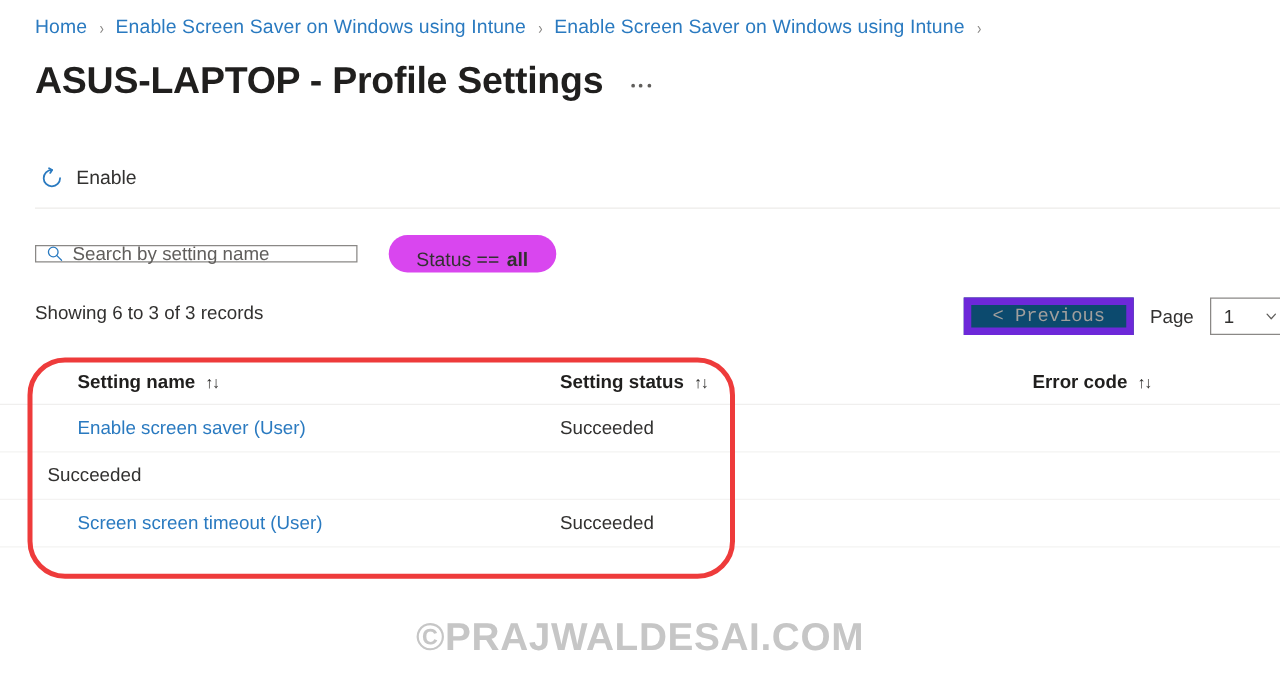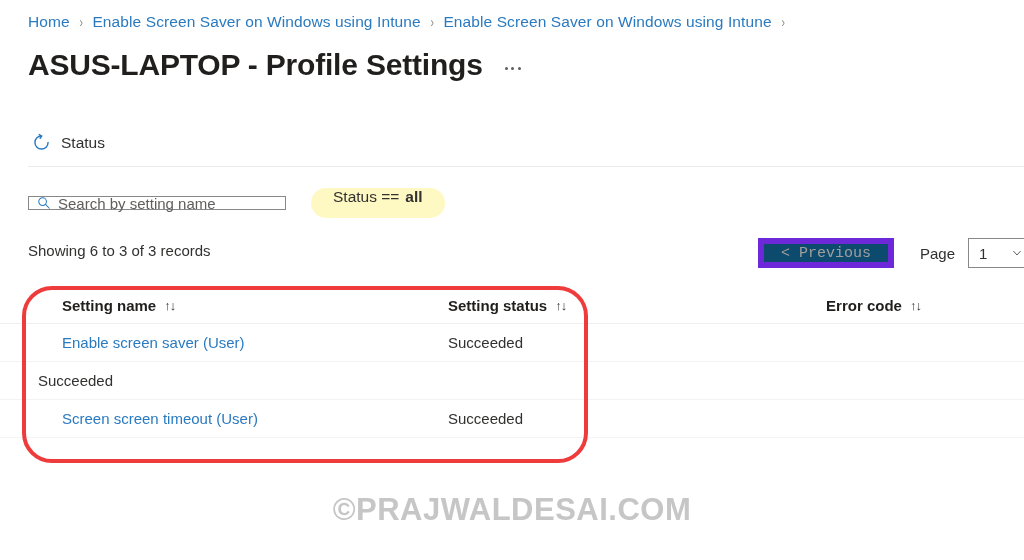--- a/index.html
+++ b/index.html
@@ -128,24 +128,24 @@
     font-family: inherit;
     font-size: 15px;
     color: #323130;
     width: 100%;
     background: transparent;
   }
   .search-input::placeholder { color: #605e5c; opacity: 1; }
 
   .filter-pill {
     height: 30px;
-    background: #fef9c3;
+    background: #d946ef;
     border-radius: 15px;
     display: flex;
-    align-items: flex-start;
+    align-items: flex-end;
     padding: 0 22px;
     font-size: 15.5px;
     color: #323130;
     cursor: pointer;
     gap: 6px;
     white-space: nowrap;
   }
   .filter-pill .pill-val { font-weight: 700; }
 
   
@@ -170,21 +170,21 @@
     background: #0c4a6e;
     border: 6px solid #6d28d9;
     color: #a19f9d;
     font-size: 15px;
     font-family: Liberation Mono, monospace;
     cursor: default;
     display: flex;
     align-items: center;
     justify-content: center;
   }
-  .page-label { font-size: 15px; color: #323130; margin-left: 13px; }
+  .page-label { font-size: 15px; color: #323130; }
   .page-select {
     width: 62px;
     height: 30px;
     border: 1px solid #8a8886;
     background: #fff;
     display: flex;
     align-items: center;
     justify-content: space-between;
     padding: 0 7px 0 10px;
     font-size: 15px;
@@ -282,21 +282,21 @@
   </div>
 </div>
 
 <div class="commandbar">
   <button class="cmd-btn">
     <svg class="refresh-icon" viewBox="0 0 20 20">
       <path d="M10 3.1 A6.9 6.9 0 1 0 16.9 10" fill="none" stroke="#2a7ac0" stroke-width="1.5" stroke-linecap="round"></path>
       <path d="M10 3.1 L10 3.1" fill="none" stroke="#2a7ac0" stroke-width="1.5"></path>
       <polyline points="7.6,1.6 10.2,3.2 8.6,5.6" fill="none" stroke="#2a7ac0" stroke-width="1.5" stroke-linecap="round" stroke-linejoin="round"></polyline>
     </svg>
-    <span class="cmd-label">Status</span>
+    <span class="cmd-label">Enable</span>
   </button>
 </div>
 
 <div class="divider"></div>
 
 <div class="filter-row">
   <div class="search-box">
     <svg class="search-icon" viewBox="0 0 16 16">
       <circle cx="6.4" cy="6.4" r="4.4" fill="none" stroke="#2a7ac0" stroke-width="1.2"></circle>
       <line x1="9.7" y1="9.7" x2="14" y2="14" stroke="#2a7ac0" stroke-width="1.2" stroke-linecap="round"></line>

